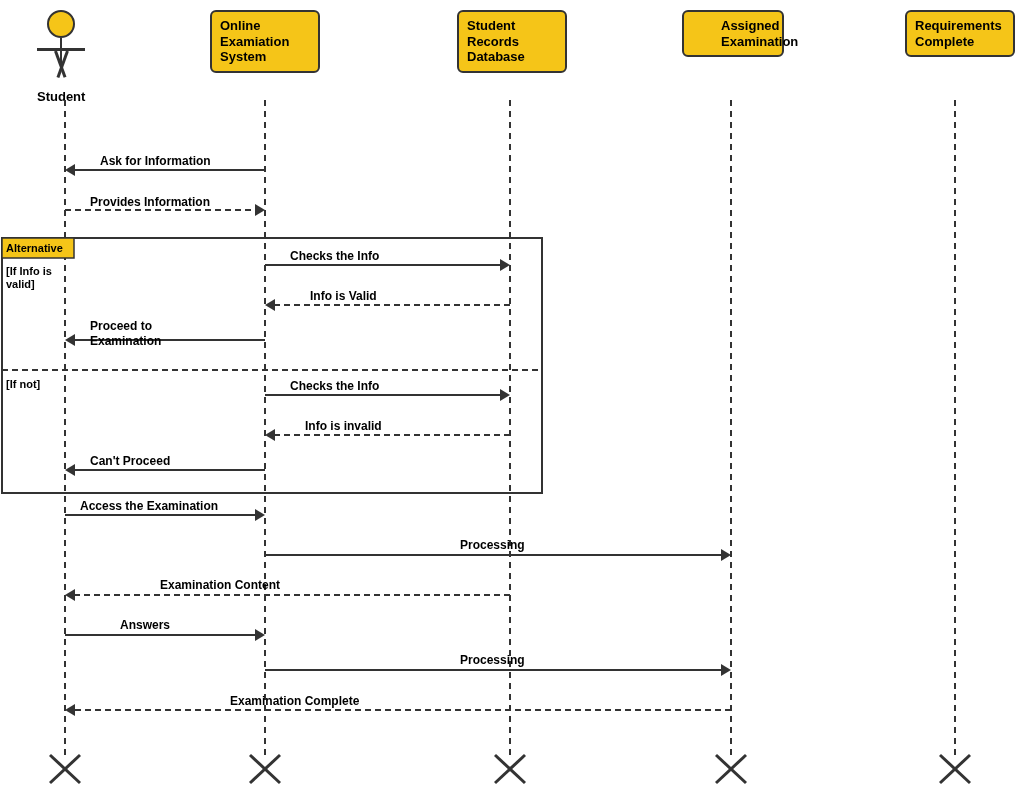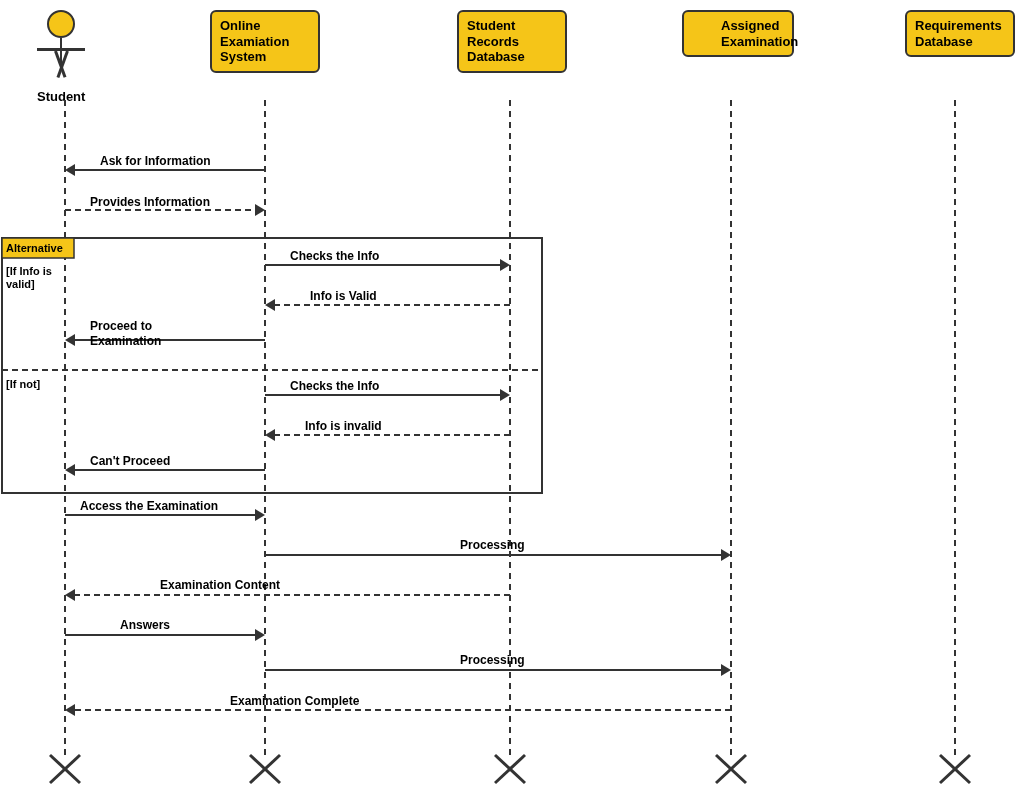--- a/index.html
+++ b/index.html
@@ -107,27 +107,27 @@
   <div class="actor-box" style="left:210px; top:10px; width:110px;">
     <span style="white-space:pre-line;">Online
 Examiation
 System</span>
   </div>
   <div class="actor-box" style="left:457px; top:10px; width:110px;">
     <span style="white-space:pre-line;">Student
 Records
 Database</span>
   </div>
-  <div class="actor-box" style="left:682px; top:10px; width:112px;padding-left:37px;">
+  <div class="actor-box" style="left:682px; top:10px; width:102px;padding-left:37px;">
     <span style="white-space:pre-line;">Assigned
 Examination</span>
   </div>
   <div class="actor-box" style="left:905px; top:10px; width:110px;">
     <span style="white-space:pre-line;">Requirements
-Database</span>
+Complete</span>
   </div>
 
   <svg width="1024" height="799" style="position:absolute;top:0;left:0;">
 
     <line x1="65" y1="100" x2="65" y2="755" stroke="#333" stroke-width="2" stroke-dasharray="6,5"></line>
 
     <line x1="265" y1="100" x2="265" y2="755" stroke="#333" stroke-width="2" stroke-dasharray="6,5"></line>
 
     <line x1="510" y1="100" x2="510" y2="755" stroke="#333" stroke-width="2" stroke-dasharray="6,5"></line>
 

